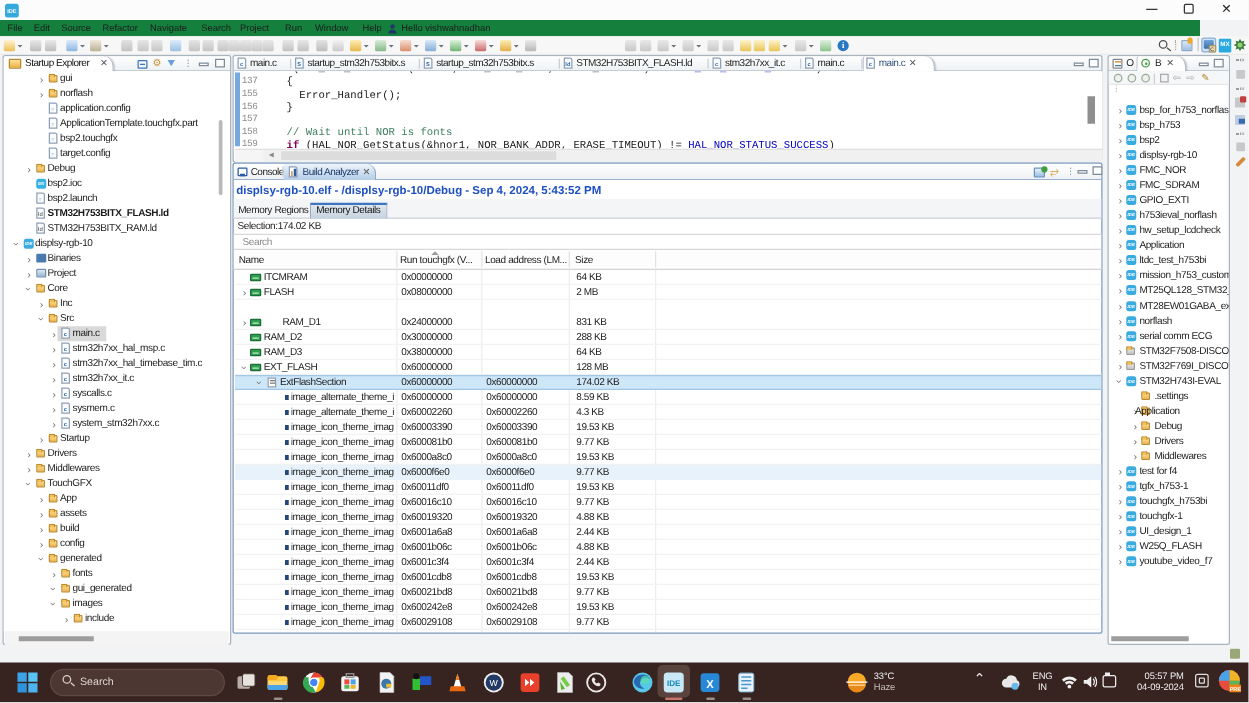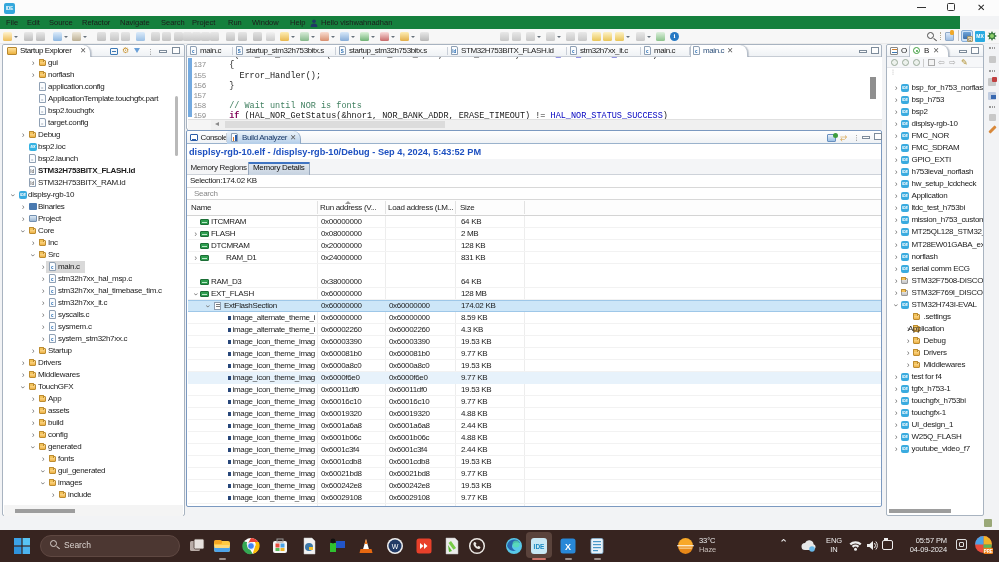--- a/index.html
+++ b/index.html
@@ -447,21 +447,21 @@
 <span class="a t8" style="left:66px;top:32px;color:#111">Memory Details</span>
 <div class="a t8" style="left:3px;top:44.5px;color:#1b1b1b;line-height:10px">Selection:174.02 KB</div>
 <div class="a" style="left:0px;top:55.5px;width:694px;height:13px;background:#fff;border-top:1px solid #d8d8d8;border-bottom:1px solid #d8d8d8"></div>
 <div class="a t8" style="left:7px;top:58px;color:#888;line-height:10px">Search</div>
 <div class="a" style="left:0;top:69px;width:694px;height:15.5px;background:#fdfdfd;border-bottom:1px solid #d4d4d4"></div>
 <div class="a" style="left:129.5px;top:70px;width:1px;height:13px;background:#e2e2e2"></div>
 <div class="a" style="left:198px;top:70px;width:1px;height:13px;background:#e2e2e2"></div>
 <div class="a" style="left:268px;top:70px;width:1px;height:13px;background:#e2e2e2"></div>
 <div class="a" style="left:337px;top:70px;width:1px;height:13px;background:#e2e2e2"></div>
 <span class="a t8" style="left:4px;top:69px;line-height:15px;color:#222">Name</span>
-<span class="a t8" style="left:133px;top:69px;line-height:15px;color:#222">Run address (V...</span>
+<span class="a t8" style="left:133px;top:69px;line-height:15px;color:#222">Run touchgfx (V...</span>
 <span class="a t8" style="left:201px;top:69px;line-height:15px;color:#222">Load address (LM...</span>
 <span class="a t8" style="left:273px;top:69px;line-height:15px;color:#222">Size</span>
 <div class="a" style="left:158px;top:69.5px;width:0;height:0;border-left:3px solid transparent;border-right:3px solid transparent;border-bottom:3px solid #9a9a9a"></div>
 <div class="a" style="left:0;top:84.5px;width:694px;height:290px;overflow:hidden">
 <div class="a" style="left:129.5px;top:0;width:1px;height:290px;background:#ededed"></div>
 <div class="a" style="left:198px;top:0;width:1px;height:290px;background:#ededed"></div>
 <div class="a" style="left:268px;top:0;width:1px;height:290px;background:#ededed"></div>
 <div class="a" style="left:337px;top:0;width:1px;height:290px;background:#ededed"></div>
 <div class="row" style="top:0px">
           <span style="left:0;width:694px;height:12px;border-bottom:1px solid #f2f2f2"></span>
@@ -471,34 +471,34 @@
           <span style="left:273px">64 KB</span>
         </div>
 <div class="row" style="top:12px">
           <span style="left:0;width:694px;height:12px;border-bottom:1px solid #f2f2f2"></span>
           <i class="cv " style="left:2.5px;top:1px">›</i>
           <i class="imem" style="left:12px"></i>
           <span style="left:23px">FLASH</span>
           <span style="left:133px">0x08000000</span>
           <span style="left:273px">2 MB</span>
         </div>
-<div class="row" style="top:24px">
-          <span style="left:0;width:694px;height:12px;border-bottom:1px solid #f2f2f2"></span>
-          <i class="imem" style="left:12px"></i>
-          <span style="left:23px">DTCMRAM</span>
-          <span style="left:133px">0x20000000</span>
-          <span style="left:273px">128 KB</span>
-        </div>
 <div class="row" style="top:36px">
           <span style="left:0;width:694px;height:12px;border-bottom:1px solid #f2f2f2"></span>
           <i class="cv " style="left:2.5px;top:1px">›</i>
           <i class="imem" style="left:12px"></i>
           <span style="left:38px">RAM_D1</span>
           <span style="left:133px">0x24000000</span>
           <span style="left:273px">831 KB</span>
+        </div>
+<div class="row" style="top:48px">
+          <span style="left:0;width:694px;height:12px;border-bottom:1px solid #f2f2f2"></span>
+          <i class="imem" style="left:12px"></i>
+          <span style="left:23px">RAM_D2</span>
+          <span style="left:133px">0x30000000</span>
+          <span style="left:273px">288 KB</span>
         </div>
 <div class="row" style="top:60px">
           <span style="left:0;width:694px;height:12px;border-bottom:1px solid #f2f2f2"></span>
           <i class="imem" style="left:12px"></i>
           <span style="left:23px">RAM_D3</span>
           <span style="left:133px">0x38000000</span>
           <span style="left:273px">64 KB</span>
         </div>
 <div class="row" style="top:72px">
           <span style="left:0;width:694px;height:12px;border-bottom:1px solid #f2f2f2"></span>

